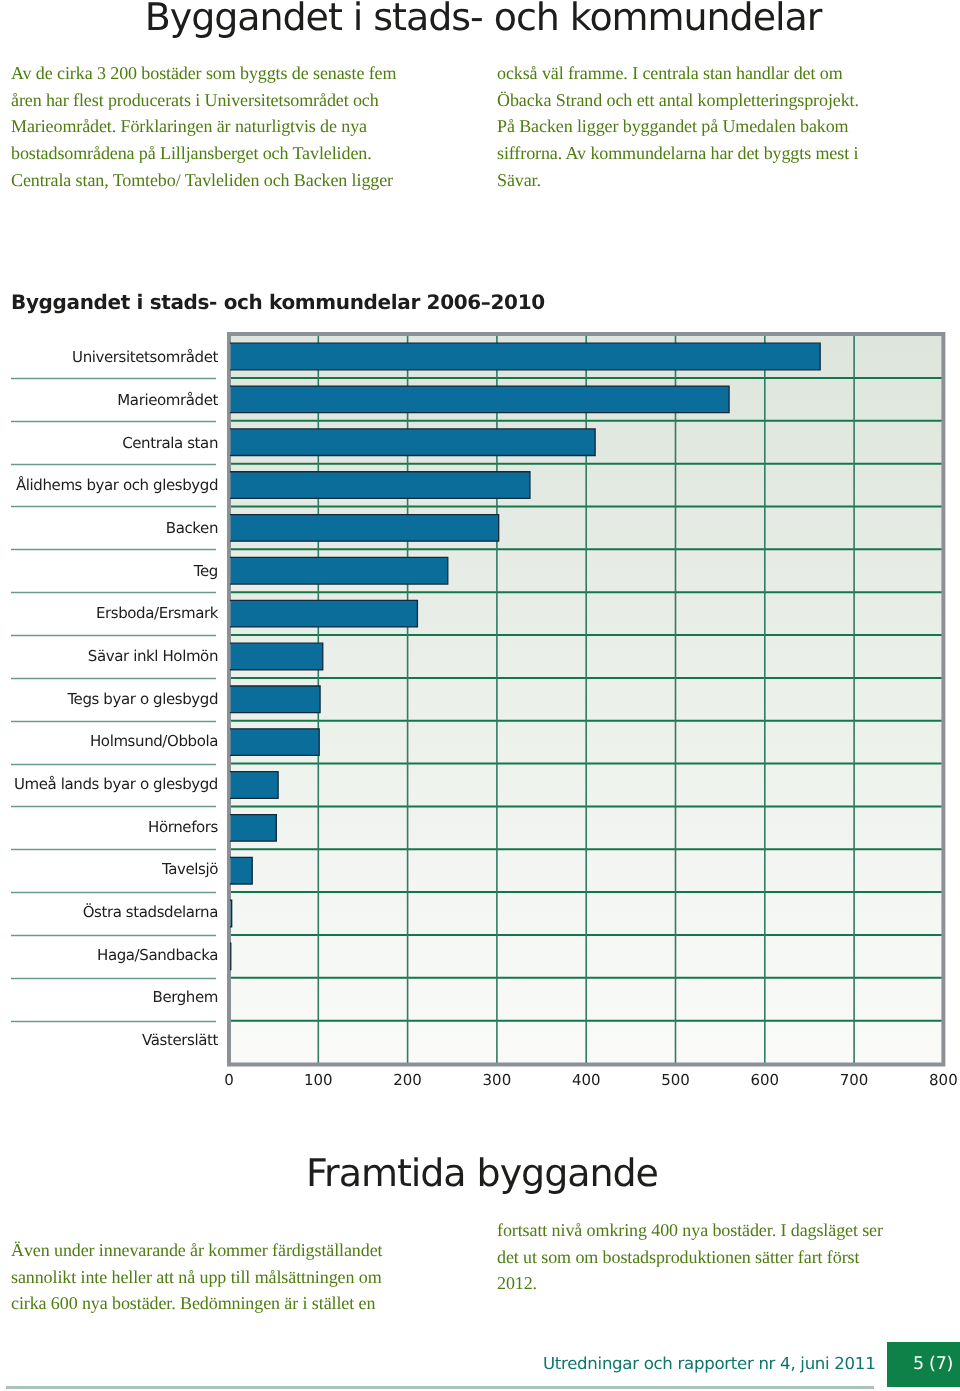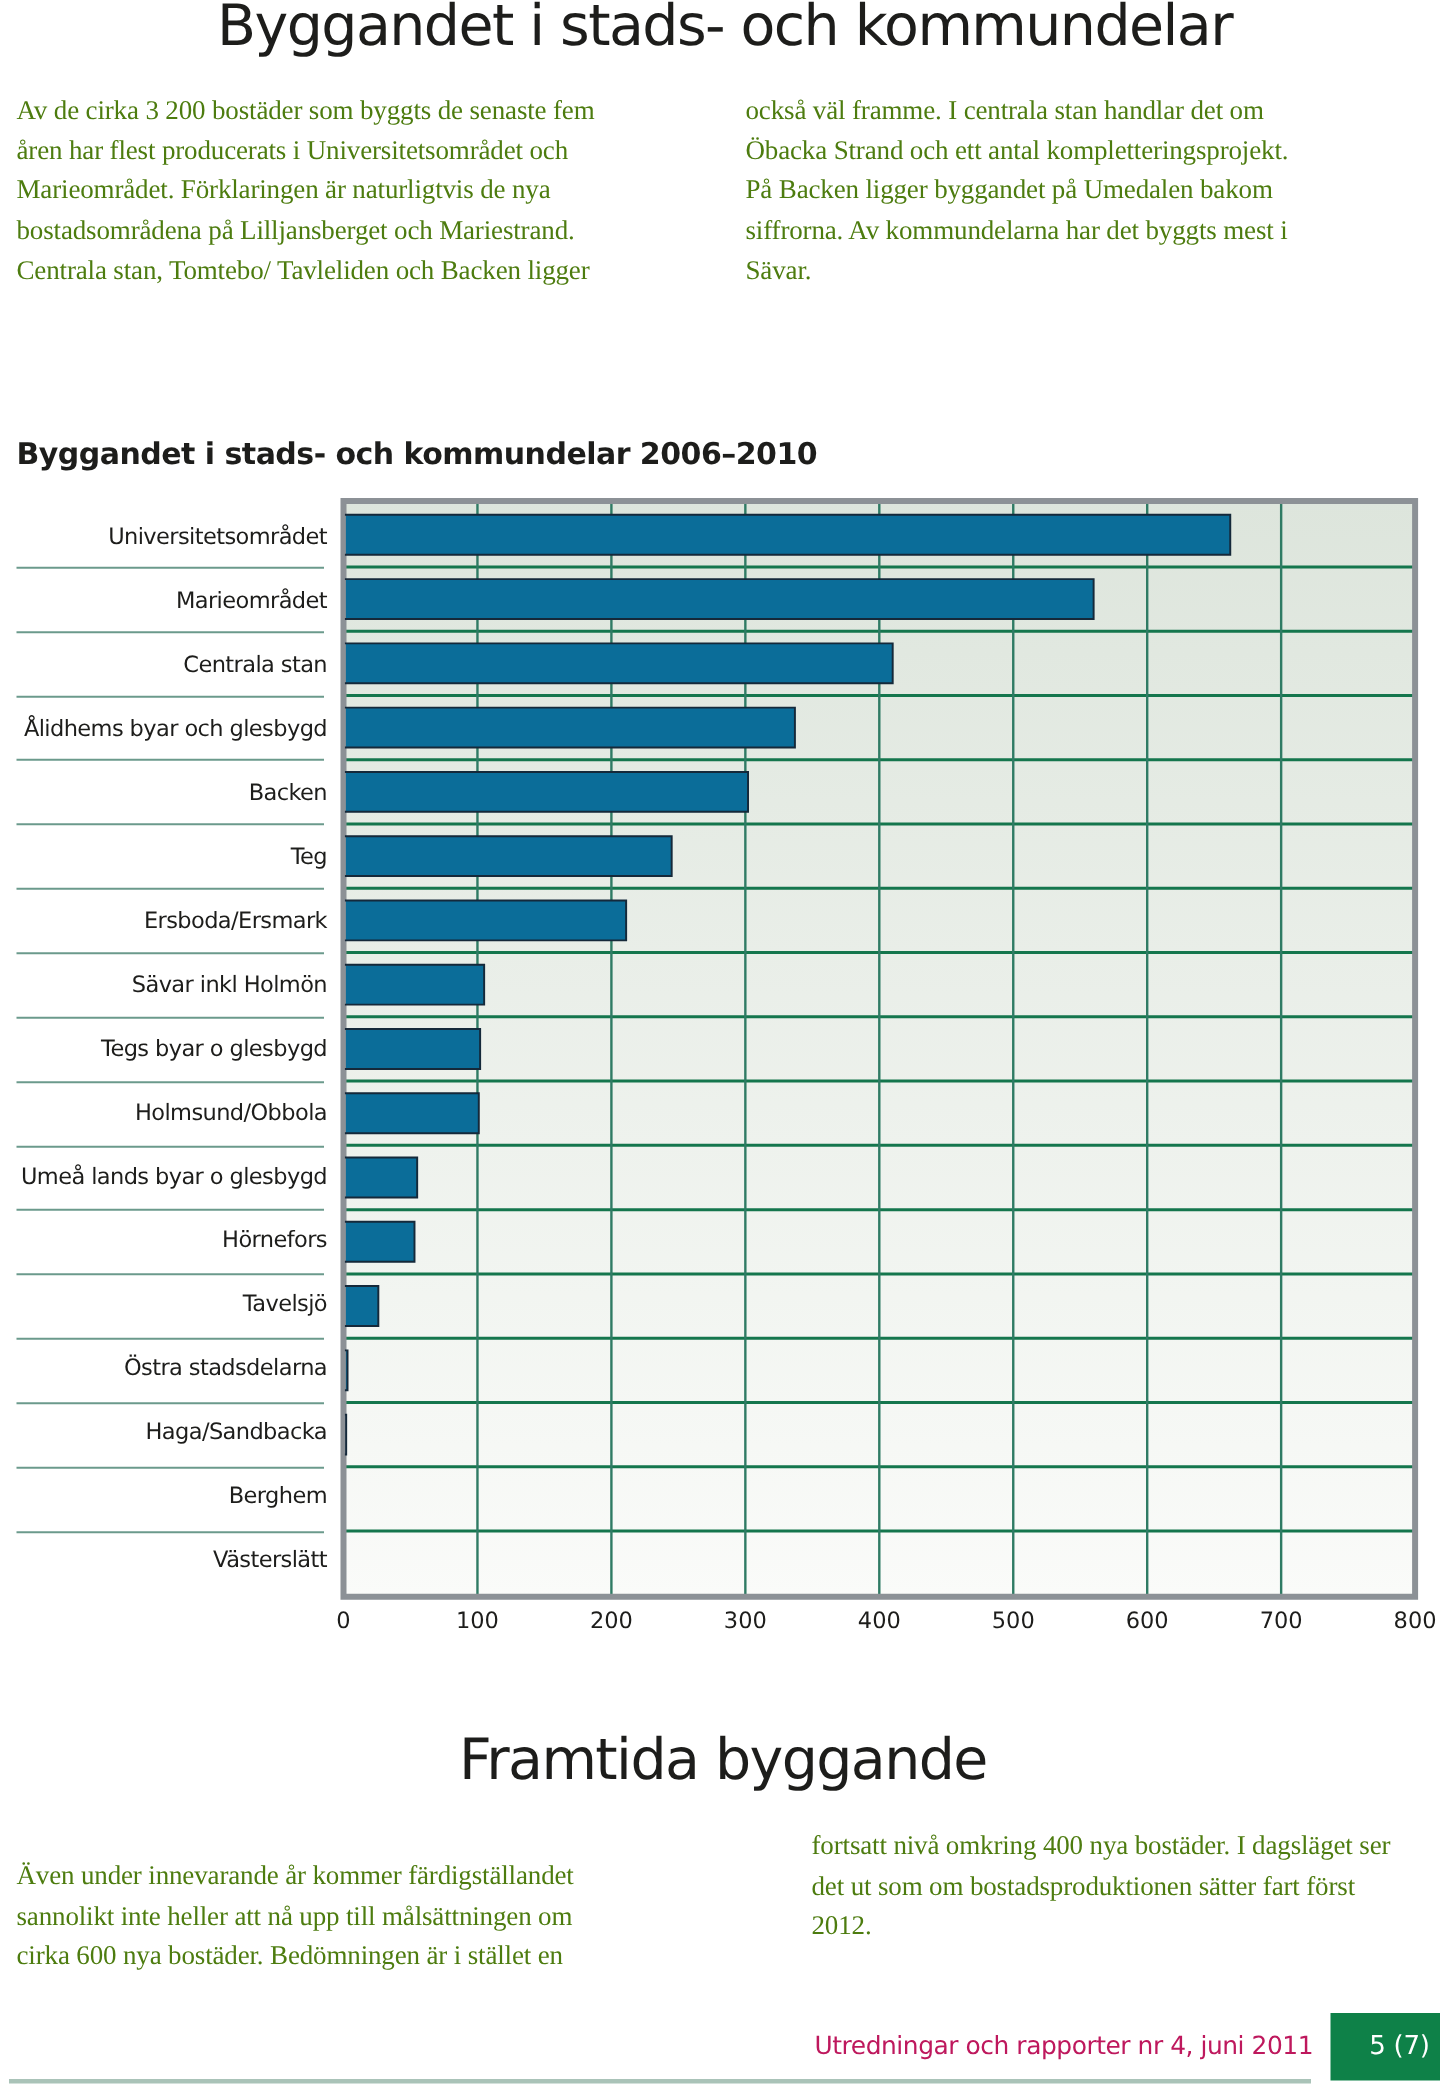--- a/index.html
+++ b/index.html
@@ -16,50 +16,50 @@
      font-family:"DejaVu Sans",sans-serif;font-size:38px;font-weight:400;color:#1d1d1b;
      letter-spacing:-1.05px;line-height:46px;}
 
   
   .col{position:absolute;font-family:"Liberation Serif",serif;font-size:18px;
        color:#4d7c0f;letter-spacing:-0.1px;}
   .col .ln{display:block;height:26.7px;line-height:26.7px;white-space:nowrap;}
   .intro-left{left:11px;top:60px;}
   .intro-right{left:497px;top:60px;}
   .fut-left{left:11px;top:1217px;margin-top:20px;}
-  .fut-right{left:497px;top:1217px;margin-left:44px;}
+  .fut-right{left:497px;top:1217px;}
 
   
   .chart-title{position:absolute;left:11px;top:290px;
      font-family:"DejaVu Sans",sans-serif;font-size:20px;font-weight:700;color:#1d1d1b;
      letter-spacing:-0.35px;white-space:nowrap;}
 
   #chart{position:absolute;left:0;top:0;width:960px;height:1391px;}
 
   
   .footer-rule{position:absolute;left:6px;top:1386px;width:868px;height:3px;
      background:#aac3b8;}
   .footer-text{position:absolute;left:543px;top:1354px;
-     font-family:"DejaVu Sans",sans-serif;font-size:16.6px;color:#be185d;letter-spacing:-0.3px;
+     font-family:"DejaVu Sans",sans-serif;font-size:16.6px;color:#0f766e;letter-spacing:-0.3px;
      line-height:20px;white-space:nowrap;}
   .page-box{position:absolute;left:887px;top:1342px;width:92px;height:45px;
      background:#0e8148;color:#ffffff;font-family:"DejaVu Sans",sans-serif;font-size:17.4px;
      display:flex;align-items:center;justify-content:center;letter-spacing:-0.2px;
      padding-bottom:2px;box-sizing:border-box;}
 </style>
 </head>
 <body>
 
 <h1 class="page-title">Byggandet i stads- och kommundelar</h1>
 
 <div class="col intro-left">
     <span class="ln">Av de cirka 3 200 bostäder som byggts de senaste fem</span>
     <span class="ln">åren har flest producerats i Universitetsområdet och</span>
     <span class="ln">Marieområdet. Förklaringen är naturligtvis de nya</span>
-    <span class="ln">bostadsområdena på Lilljansberget och Mariestrand.</span>
+    <span class="ln">bostadsområdena på Lilljansberget och Tavleliden.</span>
     <span class="ln">Centrala stan, Tomtebo/ Tavleliden och Backen ligger</span>
   </div>
 <div class="col intro-right">
     <span class="ln">också väl framme. I centrala stan handlar det om</span>
     <span class="ln">Öbacka Strand och ett antal kompletteringsprojekt.</span>
     <span class="ln">På Backen ligger byggandet på Umedalen bakom</span>
     <span class="ln">siffrorna. Av kommundelarna har det byggts mest i</span>
     <span class="ln">Sävar.</span>
   </div>
 

